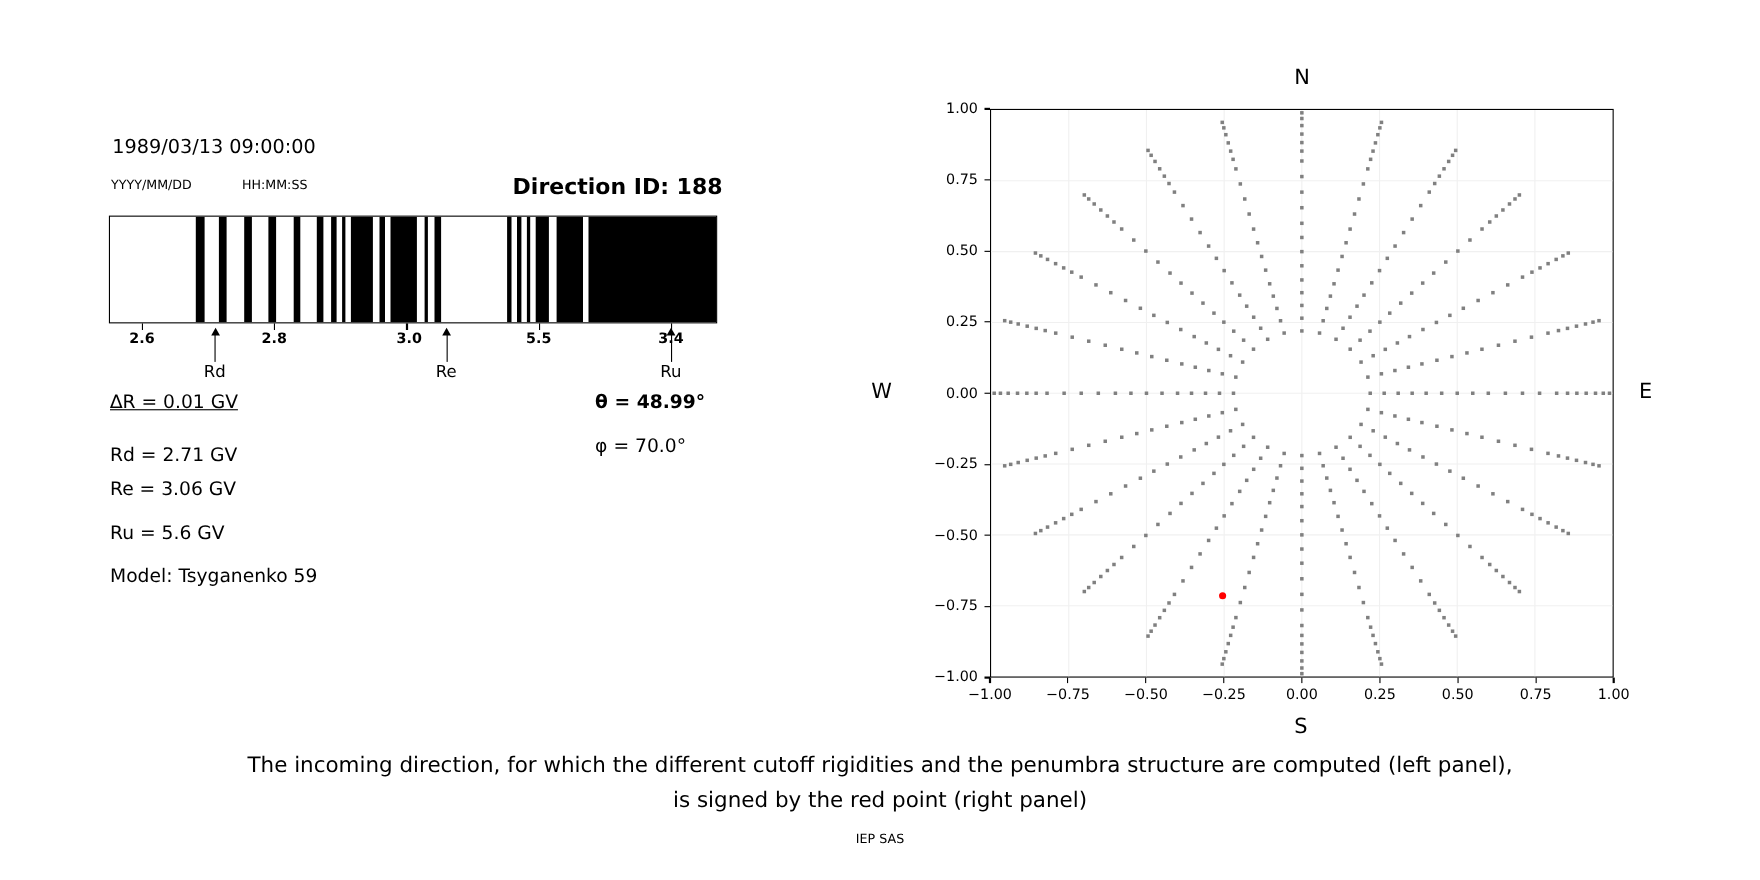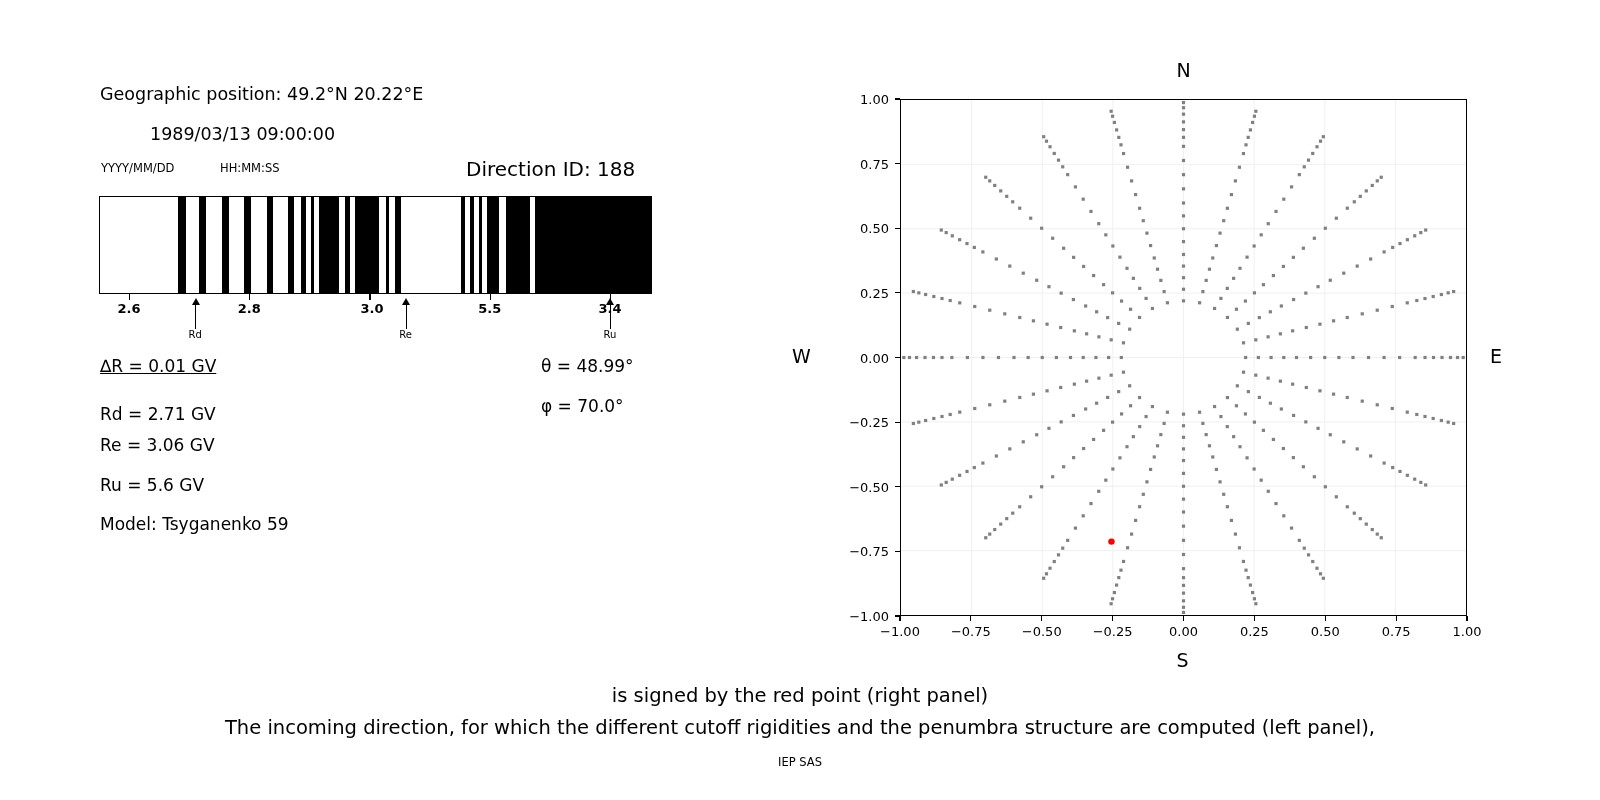--- a/index.html
+++ b/index.html
@@ -19,24 +19,24 @@
   
   #left-panel {
     position: absolute;
     left: 0; top: 0;
     width: 760px; height: 660px;
   }
 
   .txt { position: absolute; white-space: nowrap; }
 
   #geo-position { left: 100px; top: 84px; font-size: 17.5px; }
-  #datetime-value { left: 102px; top: 124px; font-size: 17.5px; margin-left: 48px; }
+  #datetime-value { left: 102px; top: 124px; font-size: 17.5px; }
   #fmt-date { left: 101px; top: 161px; font-size: 11.5px; }
   #fmt-time { left: 220px; top: 161px; font-size: 11.5px; }
-  #direction-id { left: 466px; top: 157px; font-size: 20px; }
+  #direction-id { left: 466px; top: 157px; font-size: 20px; font-weight: bold; }
 
   
   #penumbra-wrap {
     position: absolute;
     left: 99px; top: 196px;
     width: 553px; height: 98px;
   }
   #penumbra-bar {
     position: absolute;
     left: 0; top: 0;
@@ -84,21 +84,21 @@
     position: absolute;
     left: -3.6px; top: 4px;
     width: 0; height: 0;
     border-left: 4.3px solid transparent;
     border-right: 4.3px solid transparent;
     border-bottom: 7px solid #000000;
   }
   .marker .mlabel {
     position: absolute;
     top: 35px; left: 0;
-    font-size: 10px;
+    font-size: 15px;
     transform: translateX(-50%);
     white-space: nowrap;
   }
 
   
   .param {
     position: absolute;
     left: 100px;
     font-size: 17px;
     white-space: nowrap;
@@ -178,21 +178,20 @@
     text-align: center;
     font-size: 11.5px;
     color: #000000;
   }
 </style>
 </head>
 <body>
 
 <div id="left-panel">
 
-  <div class="txt" id="geo-position">Geographic position: 49.2°N 20.22°E</div>
 
   <div class="txt" id="datetime-value">1989/03/13 09:00:00</div>
 
   <div class="txt" id="fmt-date">YYYY/MM/DD</div>
 
   <div class="txt" id="fmt-time">HH:MM:SS</div>
 
   <div class="txt" id="direction-id">Direction ID: 188</div>
 
   <div id="penumbra-wrap">
@@ -251,21 +250,21 @@
     </div>
 
   <div id="param-layer">
       <div class="param" style="top: 356px; text-decoration: underline;">∆R = 0.01 GV</div>
       <div class="param" style="top: 404px;">Rd = 2.71 GV</div>
       <div class="param" style="top: 435px;">Re = 3.06 GV</div>
       <div class="param" style="top: 474.5px;">Ru = 5.6 GV</div>
       <div class="param" style="top: 514px;">Model: Tsyganenko 59</div>
     </div>
   <div id="param-right-layer">
-      <div class="param-right" style="top: 356px;">θ = 48.99°</div>
+      <div class="param-right" style="top: 356px; font-weight: bold;">θ = 48.99°</div>
       <div class="param-right" style="top: 395.5px;">φ = 70.0°</div>
     </div>
 </div>
 
 <div id="right-panel">
   <div id="plot-frame">
     <svg id="scatter-svg" viewBox="0 0 567 517" preserveAspectRatio="none">
         <line x1="70.875" x2="70.875" y1="0" y2="517" stroke="#f0f0f0" stroke-width="1"></line>
         <line x1="141.75" x2="141.75" y1="0" y2="517" stroke="#f0f0f0" stroke-width="1"></line>
         <line x1="212.625" x2="212.625" y1="0" y2="517" stroke="#f0f0f0" stroke-width="1"></line>
@@ -779,17 +778,17 @@
       <div class="xtick-line" style="left: 676.4px; top: 586px;"></div>
       <div class="xtick-label" style="left: 677px; top: 594px;">1.00</div>
       <div class="compass" style="left: 386.5px; top: 29px;">N</div>
       <div class="compass" style="left: 386.5px; top: 619px;">S</div>
       <div class="compass" style="left: 2px; top: 314.5px;">W</div>
       <div class="compass" style="left: 700px; top: 314.5px;">E</div>
     </div>
 </div>
 
 <div id="caption">
+  <div class="caption-line">The incoming direction, for which the different cutoff rigidities and the penumbra structure are computed (left panel),</div>
   <div class="caption-line">is signed by the red point (right panel)</div>
-  <div class="caption-line">The incoming direction, for which the different cutoff rigidities and the penumbra structure are computed (left panel),</div>
 </div>
 
 <div id="footer-text">IEP SAS</div>
 
 </body></html>

